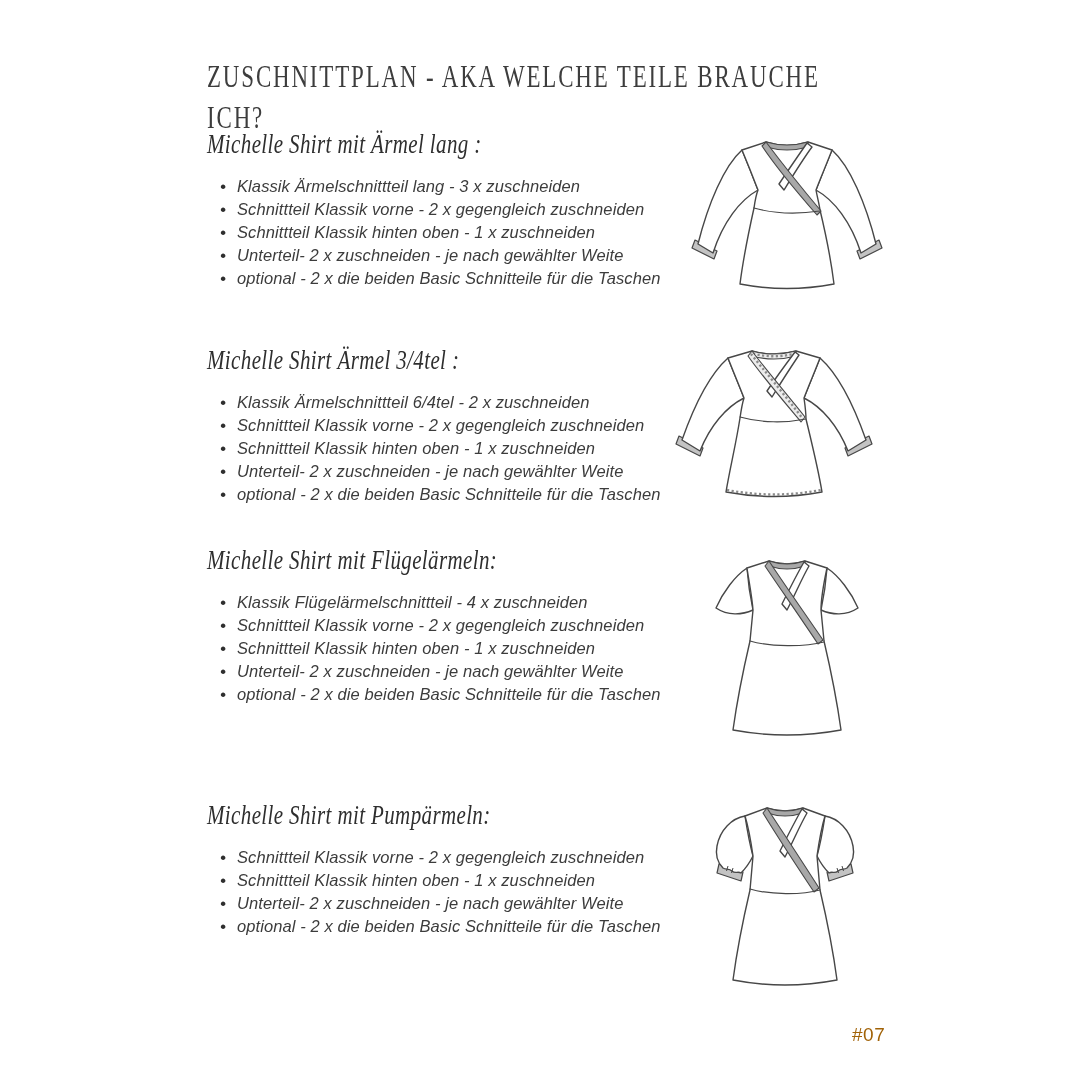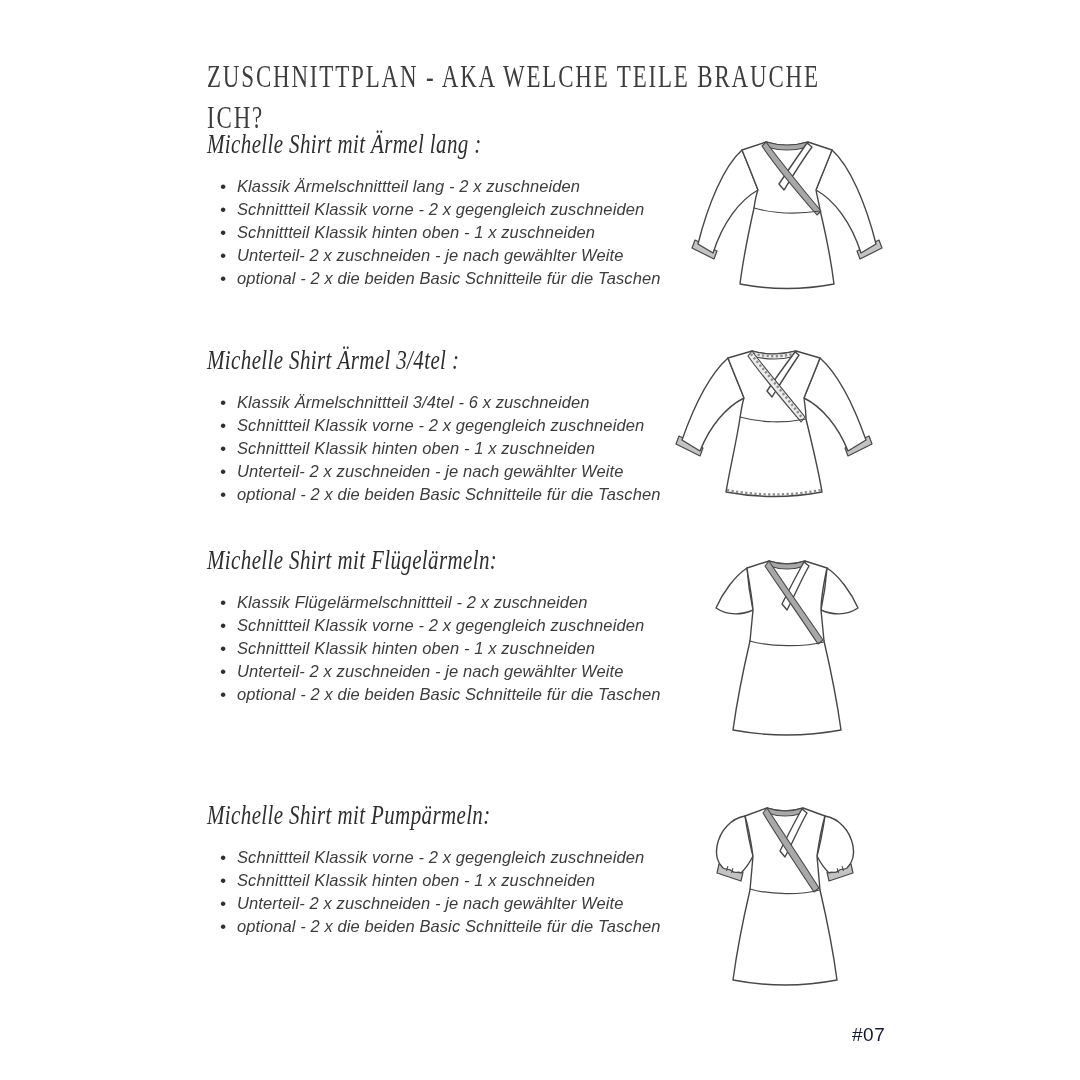--- a/index.html
+++ b/index.html
@@ -61,21 +61,21 @@
     color: #2f2f2f;
   }
   .illus { position: absolute; }
   .illus svg { display:block; }
   .pagenum {
     position: absolute;
     left: 852px;
     top: 1024px;
     font-size: 19px;
     letter-spacing: 0.5px;
-    color: #0f172a;
+    color: #a16207;
   }
   .line-art { stroke:#474747; stroke-width:1.4; fill:#ffffff; stroke-linejoin:round; stroke-linecap:round; }
   .band { stroke:#474747; stroke-width:1.1; fill:#a8a8a8; stroke-linejoin:round; }
   .band-light { stroke:#474747; stroke-width:1.1; fill:#ececec; stroke-linejoin:round; }
   .cuff { stroke:#474747; stroke-width:1.2; fill:#c3c3c3; stroke-linejoin:round; }
   .seam { stroke:#474747; stroke-width:1.2; fill:none; stroke-linecap:round; }
   .texture { stroke:#8a8a8a; stroke-width:2.4; fill:none; stroke-dasharray:2.2 2.4; }
   .gather { stroke:#474747; stroke-width:1; fill:none; }
 </style>
 </head>
@@ -84,21 +84,21 @@
 <div class="page">
 
   <h1 class="title">
     <span class="line">ZUSCHNITTPLAN - AKA WELCHE TEILE BRAUCHE</span>
     <span class="line">ICH?</span>
   </h1>
 
   <section class="section" style="top:128px">
     <h2>Michelle Shirt mit Ärmel lang :</h2>
     <ul>
-      <li>Klassik Ärmelschnittteil lang - 2 x zuschneiden</li>
+      <li>Klassik Ärmelschnittteil lang - 3 x zuschneiden</li>
       <li>Schnittteil Klassik vorne  - 2 x gegengleich zuschneiden</li>
       <li>Schnittteil Klassik hinten oben  - 1 x zuschneiden</li>
       <li>Unterteil- 2 x zuschneiden - je nach gewählter Weite</li>
       <li>optional - 2 x die beiden Basic Schnitteile für die Taschen</li>
     </ul>
   </section>
   <div class="illus" style="left:678px; top:134px;">
     <svg width="218" height="162" viewBox="0 0 218 162" xmlns="http://www.w3.org/2000/svg">
       <path class="cuff" d="M 17 106 L 39 117 L 36 125 L 14 114 Z"></path>
       <path class="cuff" d="M 201 106 L 179 117 L 182 125 L 204 114 Z"></path>
@@ -108,21 +108,21 @@
       <path class="band" d="M 88 8 Q 109 14 130 8 L 130 13 Q 109 19 88 13 Z"></path>
       <path class="line-art" d="M 129 9 C 120 22 109 38 101 50 L 106 56 C 114 43 125 25 134 13 Z"></path>
       <path class="band" d="M 88 8 C 100 24 122 52 143 77 L 139 81 C 118 57 96 30 84 12 Z"></path>
       <path class="seam" d="M 76 74 C 97 80 122 80 142 77"></path>
     </svg>
   </div>
 
   <section class="section" style="top:344px">
     <h2>Michelle Shirt Ärmel 3/4tel :</h2>
     <ul>
-      <li>Klassik Ärmelschnittteil 3/4tel - 6 x zuschneiden</li>
+      <li>Klassik Ärmelschnittteil 6/4tel - 2 x zuschneiden</li>
       <li>Schnittteil Klassik vorne  - 2 x gegengleich zuschneiden</li>
       <li>Schnittteil Klassik hinten oben  - 1 x zuschneiden</li>
       <li>Unterteil- 2 x zuschneiden - je nach gewählter Weite</li>
       <li>optional - 2 x die beiden Basic Schnitteile für die Taschen</li>
     </ul>
   </section>
   <div class="illus" style="left:658px; top:344px;">
     <svg width="232" height="162" viewBox="0 0 232 162" xmlns="http://www.w3.org/2000/svg">
       <path class="cuff" d="M 21 92 L 45 104 L 42 112 L 18 100 Z"></path>
       <path class="cuff" d="M 211 92 L 187 104 L 190 112 L 214 100 Z"></path>
@@ -135,21 +135,21 @@
       <path class="band-light" d="M 94 7 C 105 22 127 48 147 73 L 143 78 C 123 54 101 28 90 12 Z"></path>
       <path class="texture" d="M 93 10 C 105 25 126 50 145 75"></path>
       <path class="seam" d="M 82 73 C 103 79 128 79 148 75"></path>
       <path class="texture" d="M 69 146 Q 116 155 163 146"></path>
     </svg>
   </div>
 
   <section class="section" style="top:544px">
     <h2>Michelle Shirt mit Flügelärmeln:</h2>
     <ul>
-      <li>Klassik Flügelärmelschnittteil  - 2 x zuschneiden</li>
+      <li>Klassik Flügelärmelschnittteil  - 4 x zuschneiden</li>
       <li>Schnittteil Klassik vorne  - 2 x gegengleich zuschneiden</li>
       <li>Schnittteil Klassik hinten oben  - 1 x zuschneiden</li>
       <li>Unterteil- 2 x zuschneiden - je nach gewählter Weite</li>
       <li>optional - 2 x die beiden Basic Schnitteile für die Taschen</li>
     </ul>
   </section>
   <div class="illus" style="left:695px; top:554px;">
     <svg width="184" height="192" viewBox="0 0 184 192" xmlns="http://www.w3.org/2000/svg">
       <path class="line-art" d="M 52 14 C 40 22 28 38 21 54 C 33 62 47 61 58 56 C 55 42 53 28 52 14 Z"></path>
       <path class="line-art" d="M 132 14 C 144 22 156 38 163 54 C 151 62 137 61 126 56 C 129 42 131 28 132 14 Z"></path>

